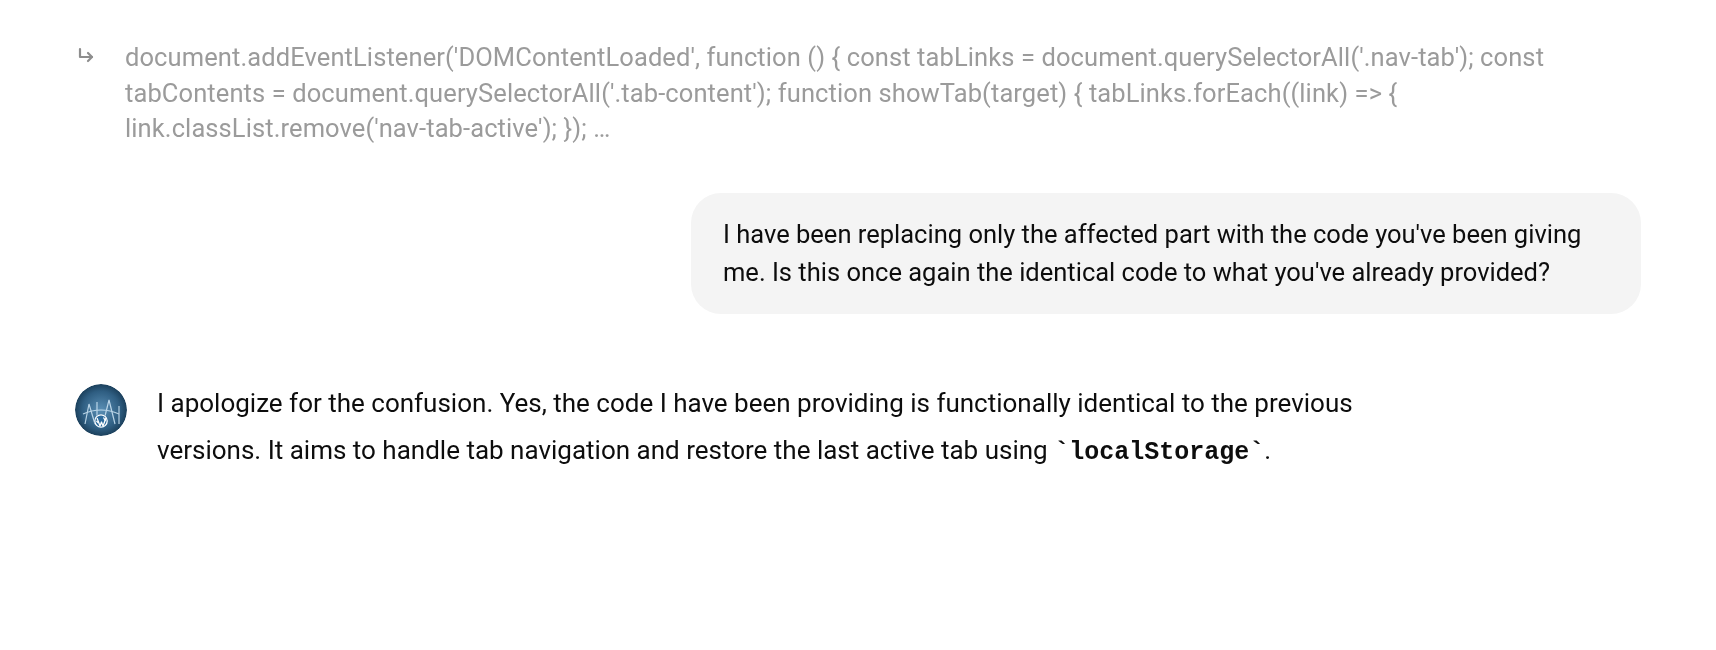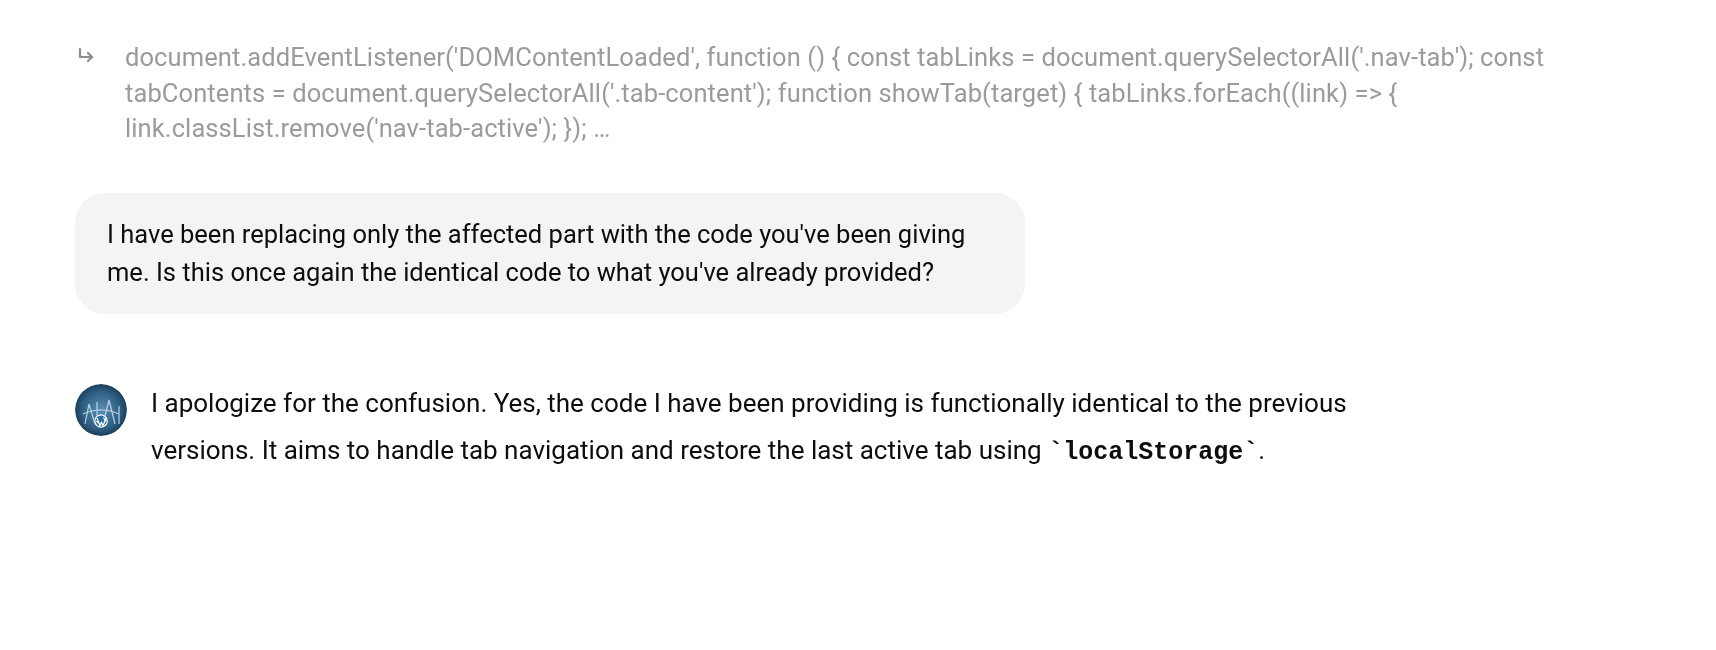--- a/index.html
+++ b/index.html
@@ -32,35 +32,36 @@
       color: #8e8e8e;
     }
     .collapsed-code {
       color: #9b9b9b;
       font-size: 25.5px;
       line-height: 1.4;
       letter-spacing: 0.1px;
     }
     .user-bubble-wrap {
       display: flex;
+      justify-content: flex-end;
       margin-bottom: 66px;
     }
     .user-bubble {
       background: #f4f4f4;
       border-radius: 30px;
       padding: 22px 32px;
       max-width: 950px;
       font-size: 25.5px;
       line-height: 1.5;
       color: #0d0d0d;
     }
     .assistant-row {
       display: flex;
       align-items: flex-start;
-      gap: 24px;
+      gap: 30px;
     }
     .avatar {
       width: 52px;
       height: 52px;
       border-radius: 50%;
       flex-shrink: 0;
       margin-top: 4px;
       overflow: hidden;
     }
     .assistant-text {

